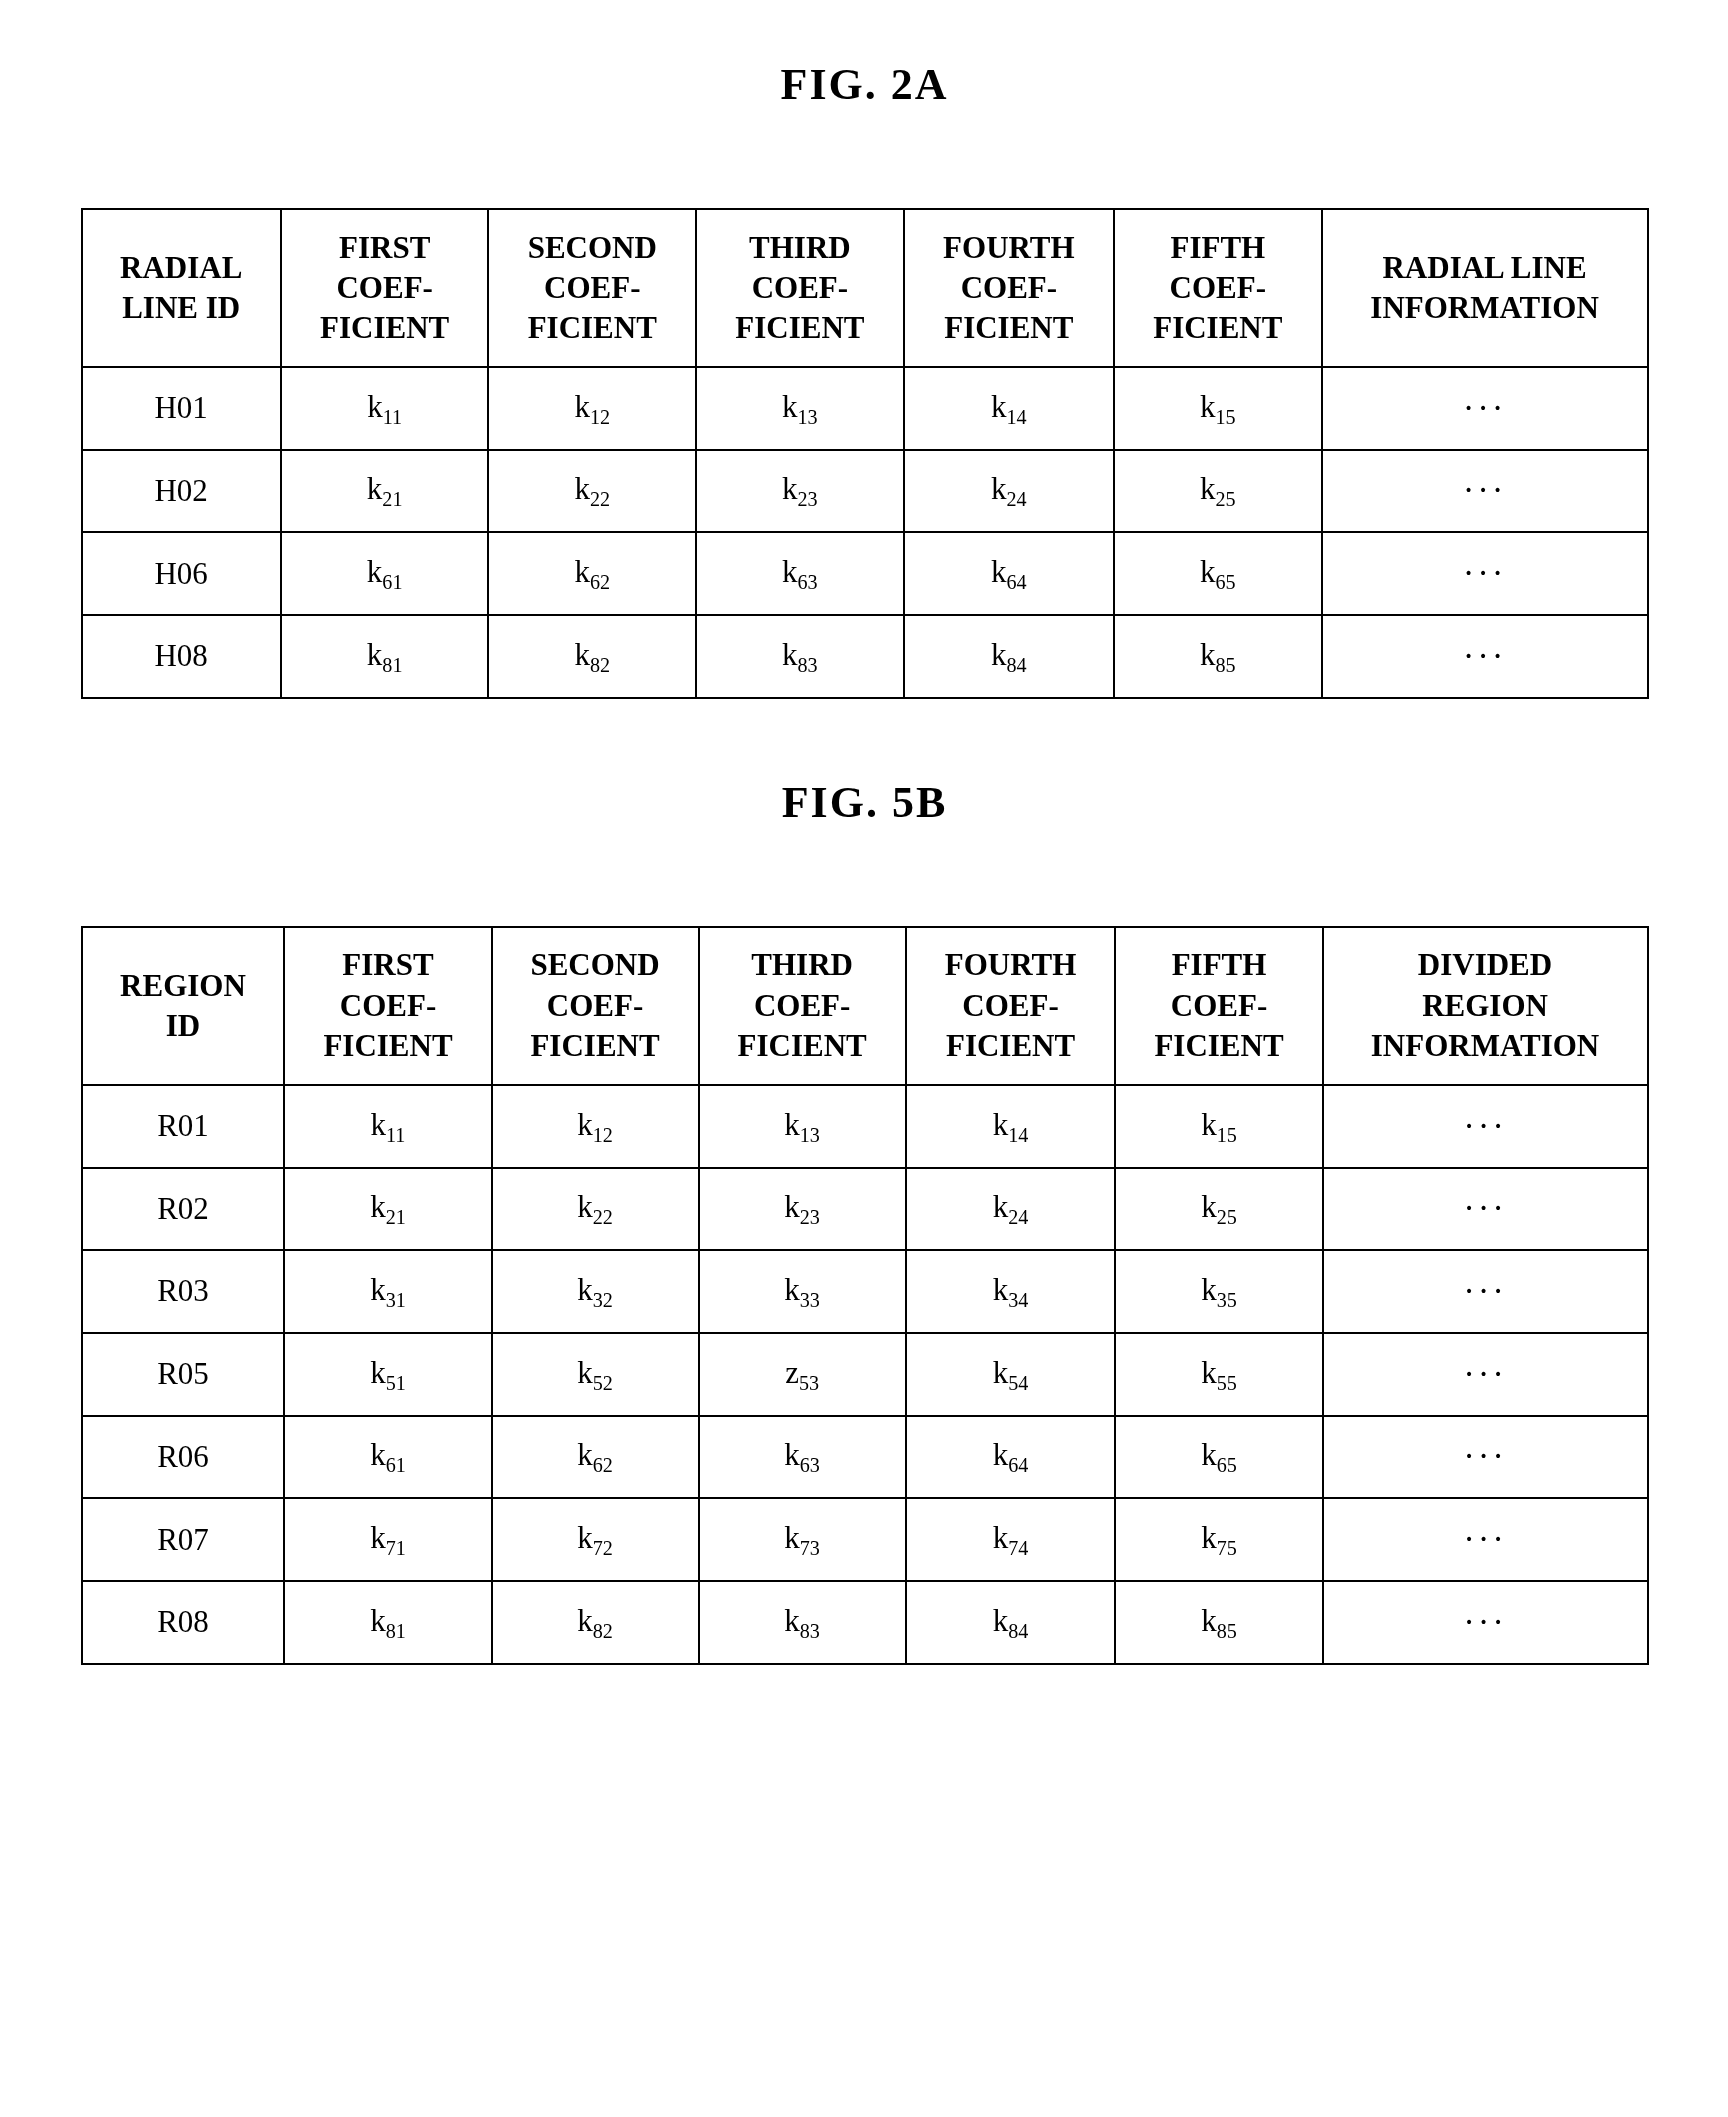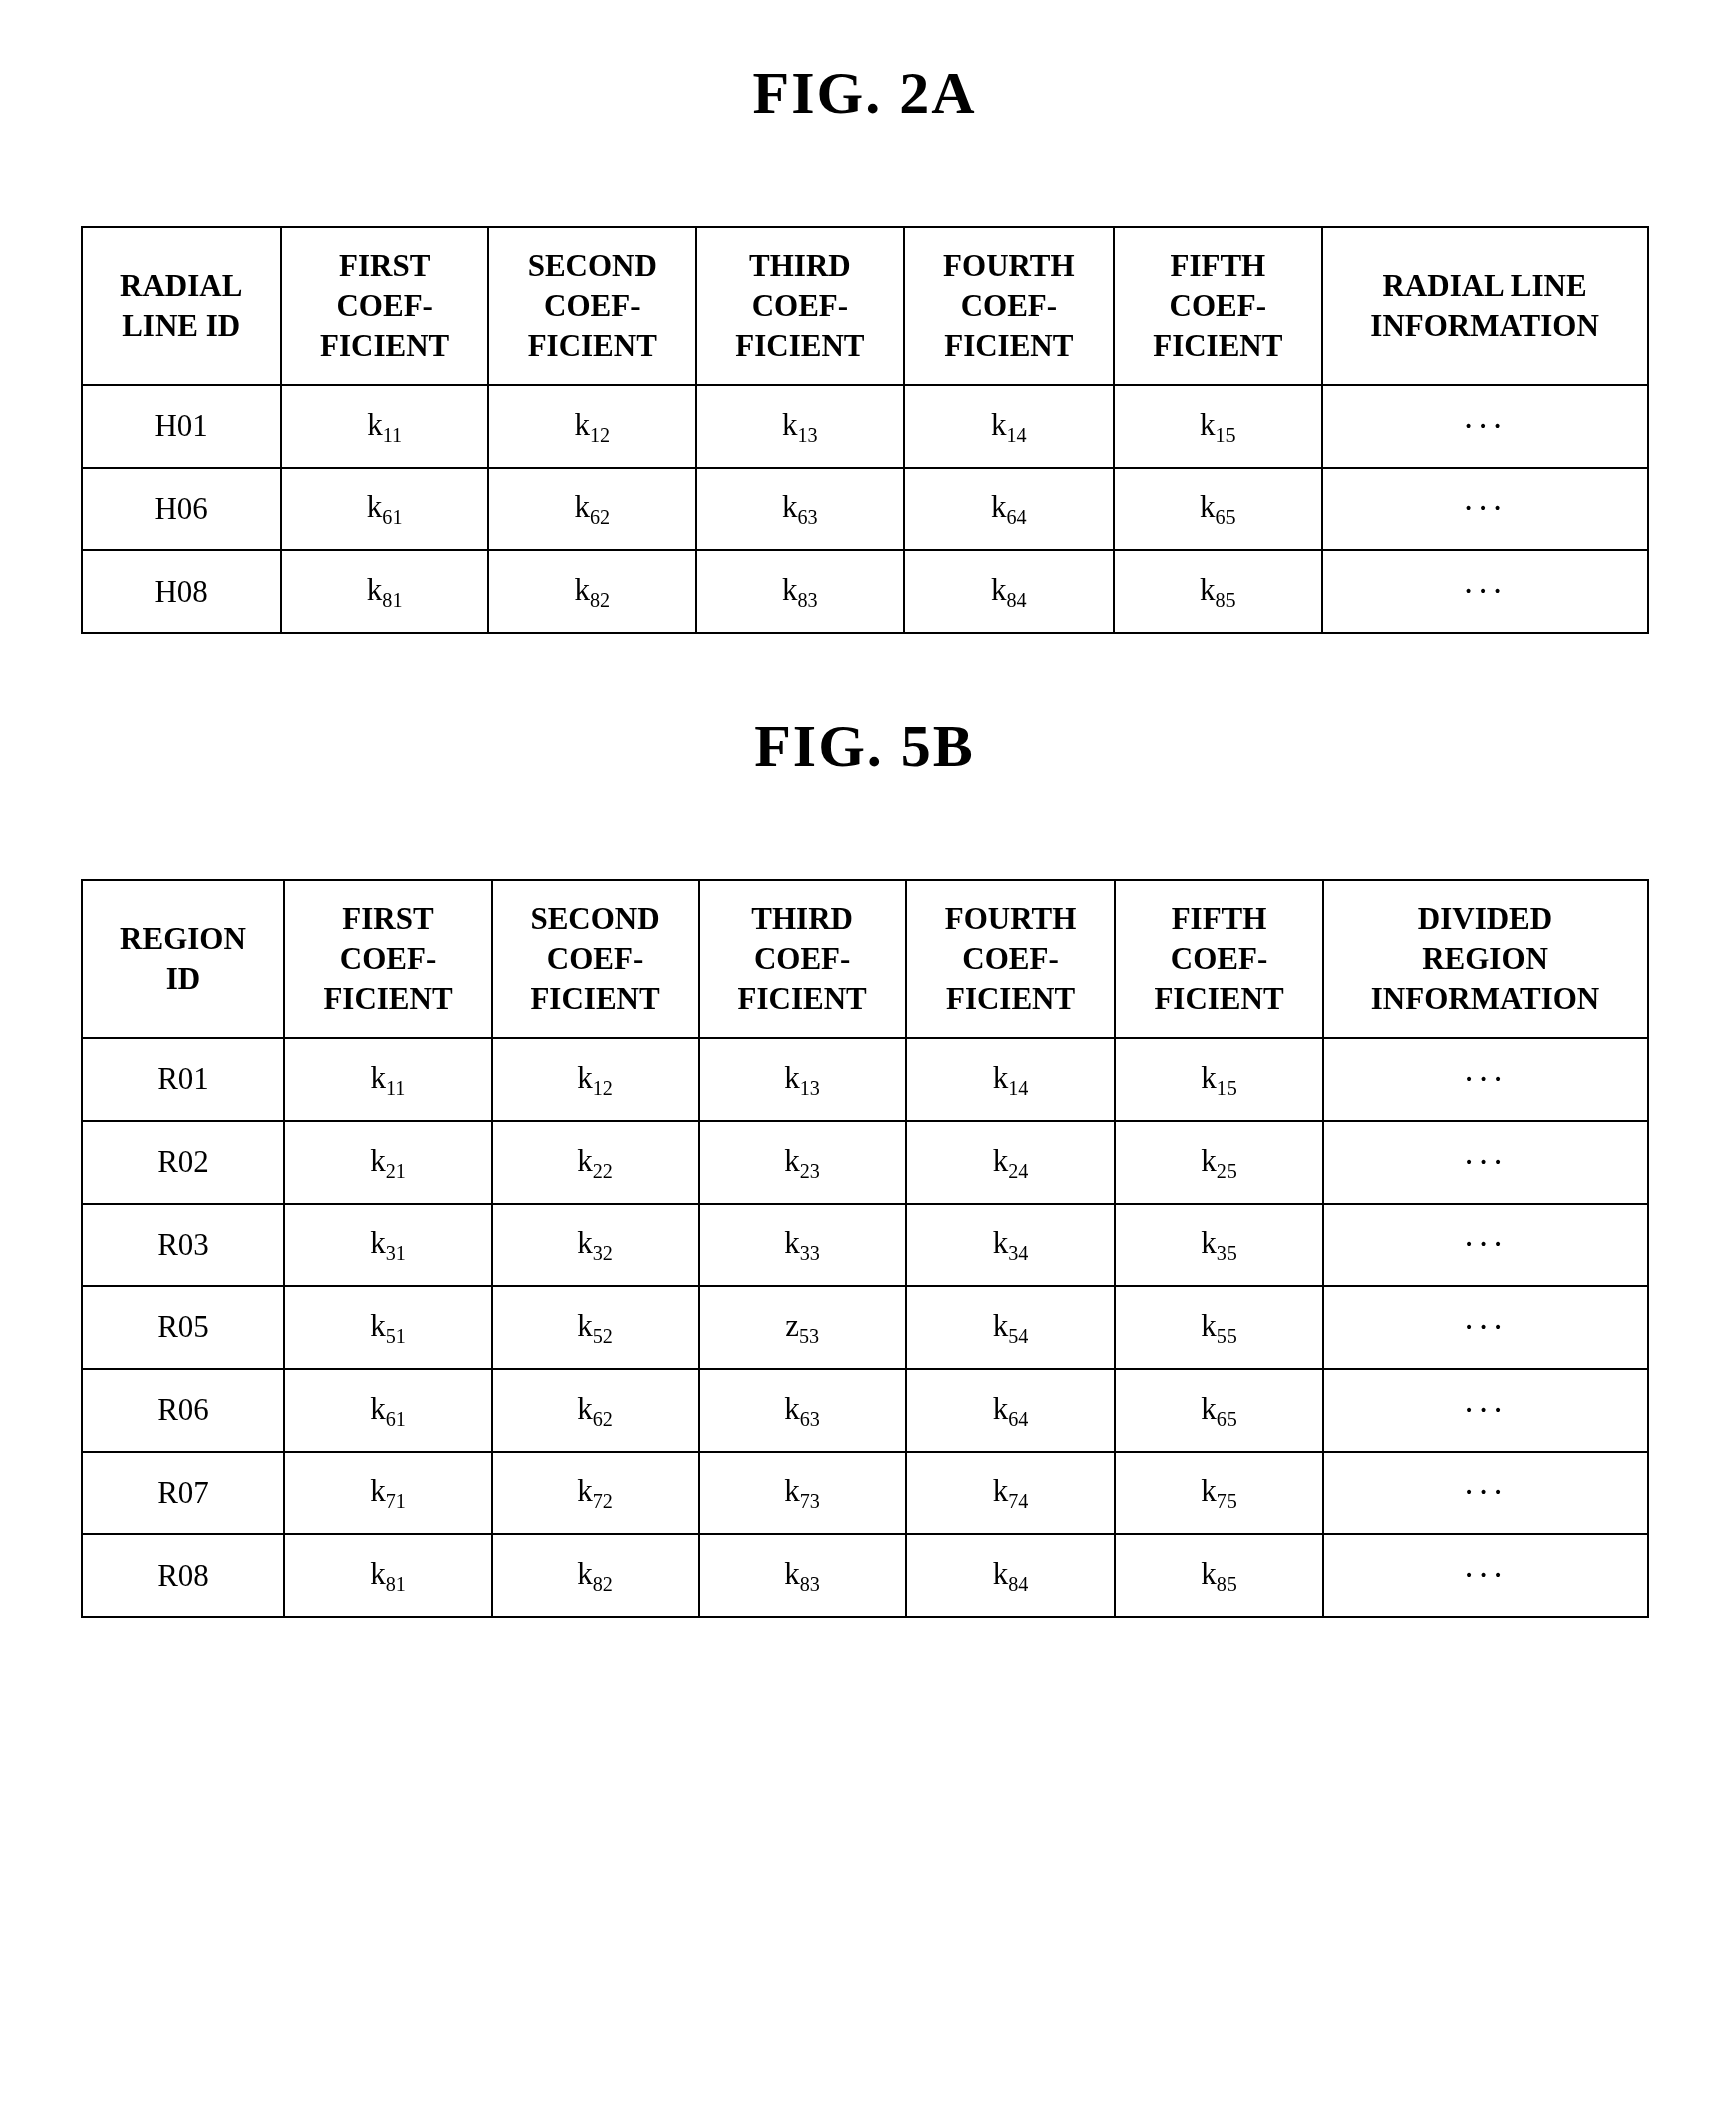--- a/index.html
+++ b/index.html
@@ -5,21 +5,21 @@
     * { margin: 0; padding: 0; box-sizing: border-box; }
     body {
       background: #fff;
       font-family: 'Times New Roman', Times, serif;
       width: 1729px;
       min-height: 2117px;
       padding: 59px 78px;
     }
     .figure-title {
       text-align: center;
-      font-size: 60px;
+      font-size: 44px;
       font-weight: bold;
       margin-bottom: 39px;
       letter-spacing: 2px;
     }
     .table-wrapper {
       margin: 16px auto 78px auto;
       max-width: 1568px;
     }
     table {
       border-collapse: collapse;
@@ -68,20 +68,29 @@
       </tr>
     </thead>
     <tbody id="fig2a-tbody">
     <tr>
           <td>H01</td>
           <td>k<sub>11</sub></td>
           <td>k<sub>12</sub></td>
           <td>k<sub>13</sub></td>
           <td>k<sub>14</sub></td>
           <td>k<sub>15</sub></td>
+          <td class="dots">···</td>
+        </tr>
+        <tr>
+          <td>H02</td>
+          <td>k<sub>21</sub></td>
+          <td>k<sub>22</sub></td>
+          <td>k<sub>23</sub></td>
+          <td>k<sub>24</sub></td>
+          <td>k<sub>25</sub></td>
           <td class="dots">···</td>
         </tr>
         <tr>
           <td>H06</td>
           <td>k<sub>61</sub></td>
           <td>k<sub>62</sub></td>
           <td>k<sub>63</sub></td>
           <td>k<sub>64</sub></td>
           <td>k<sub>65</sub></td>
           <td class="dots">···</td>

